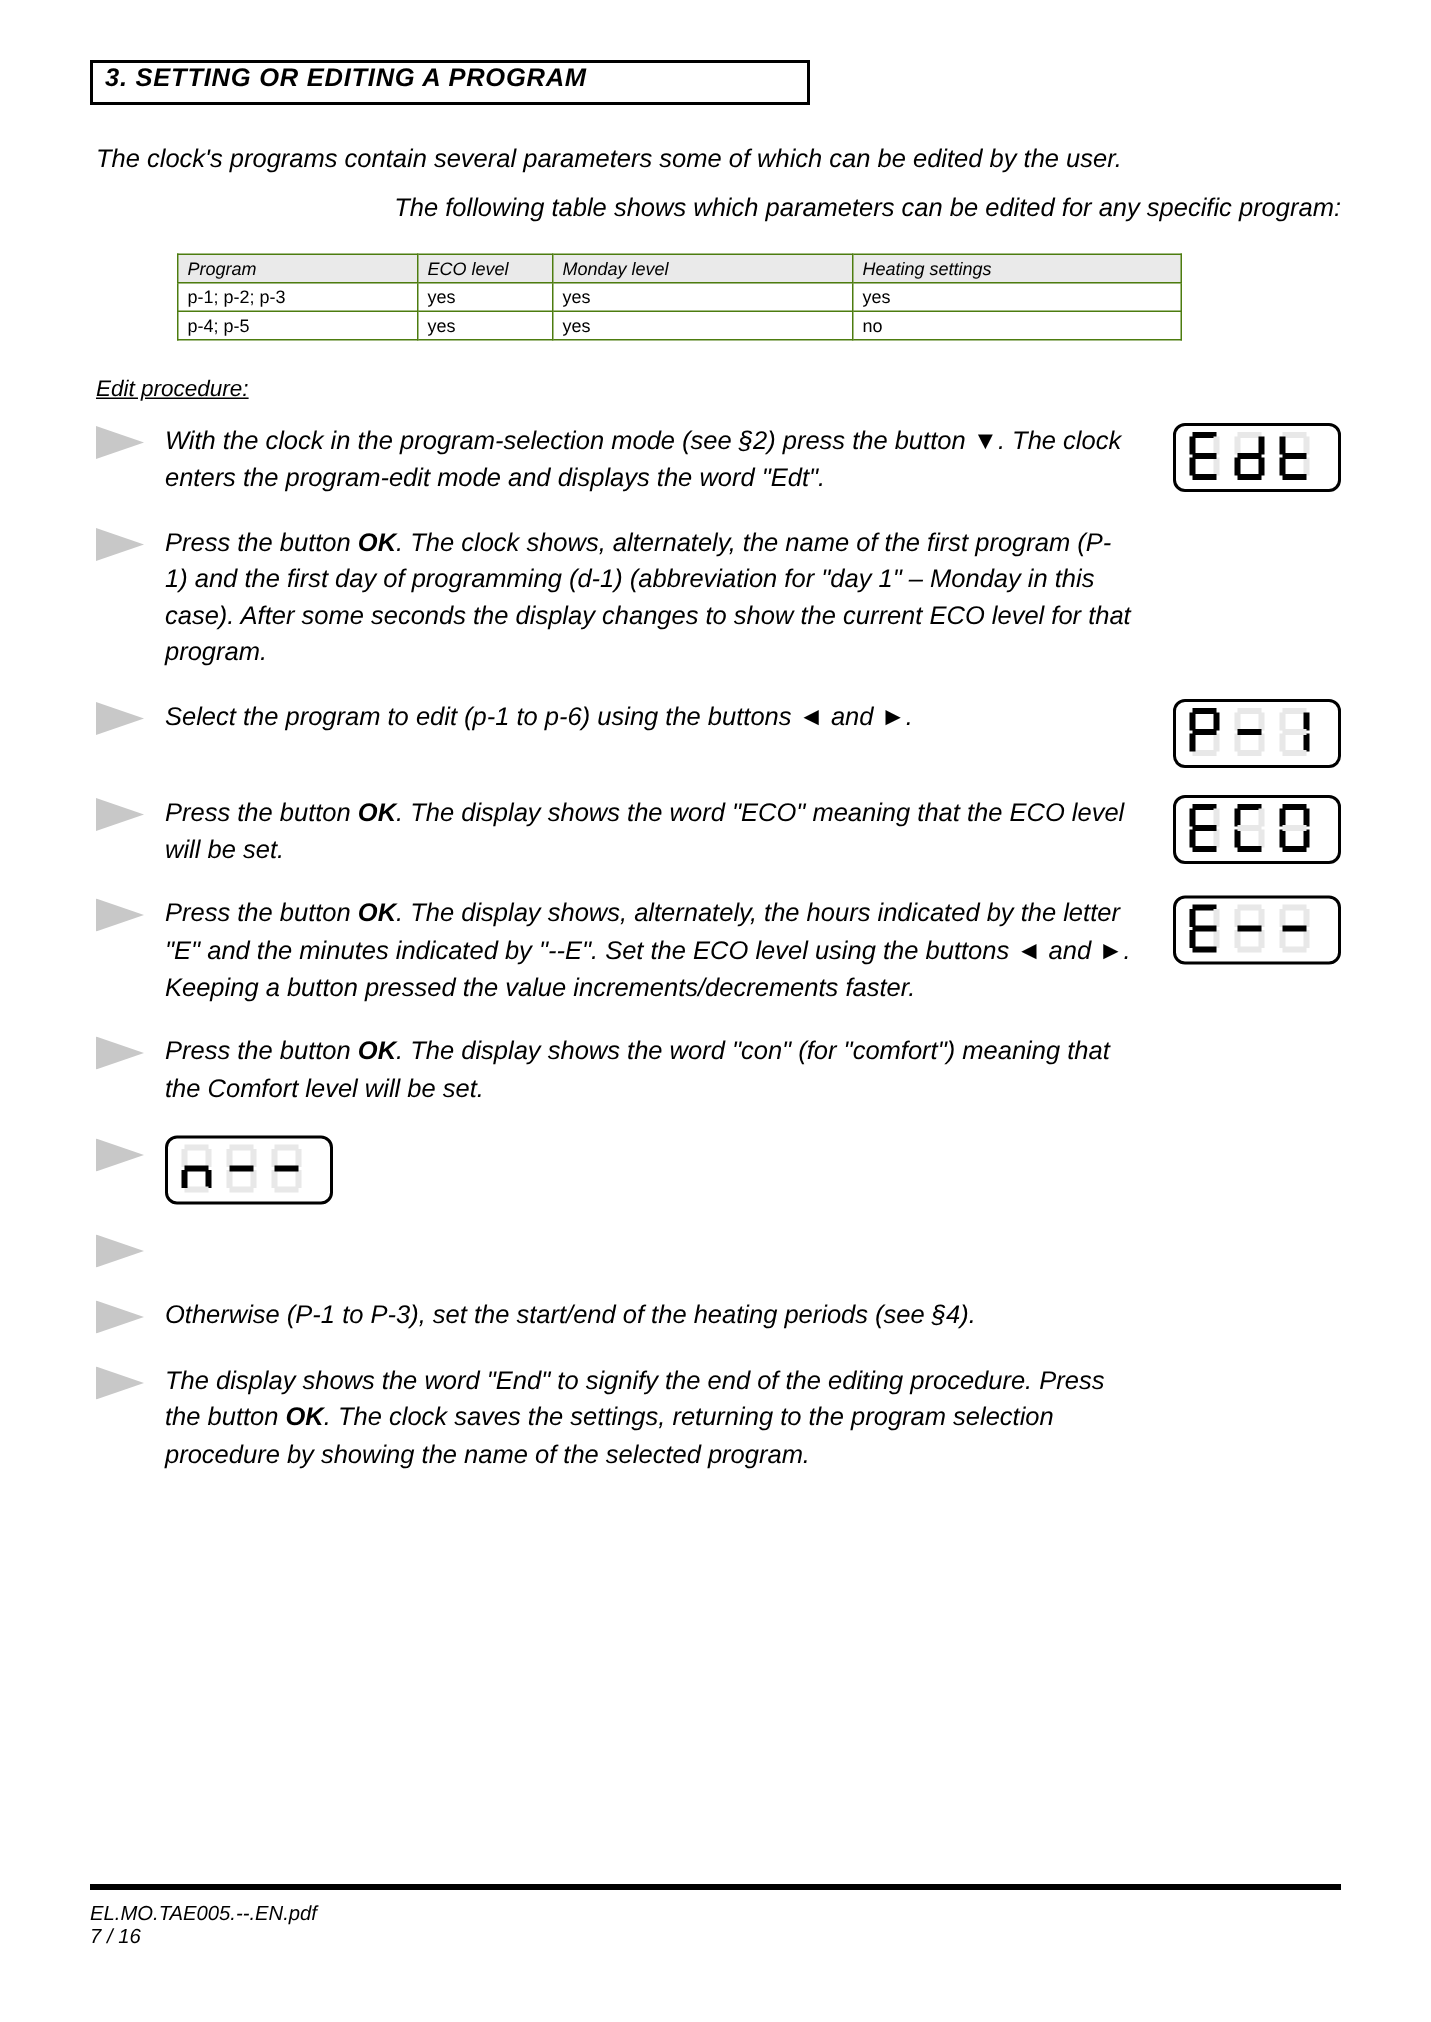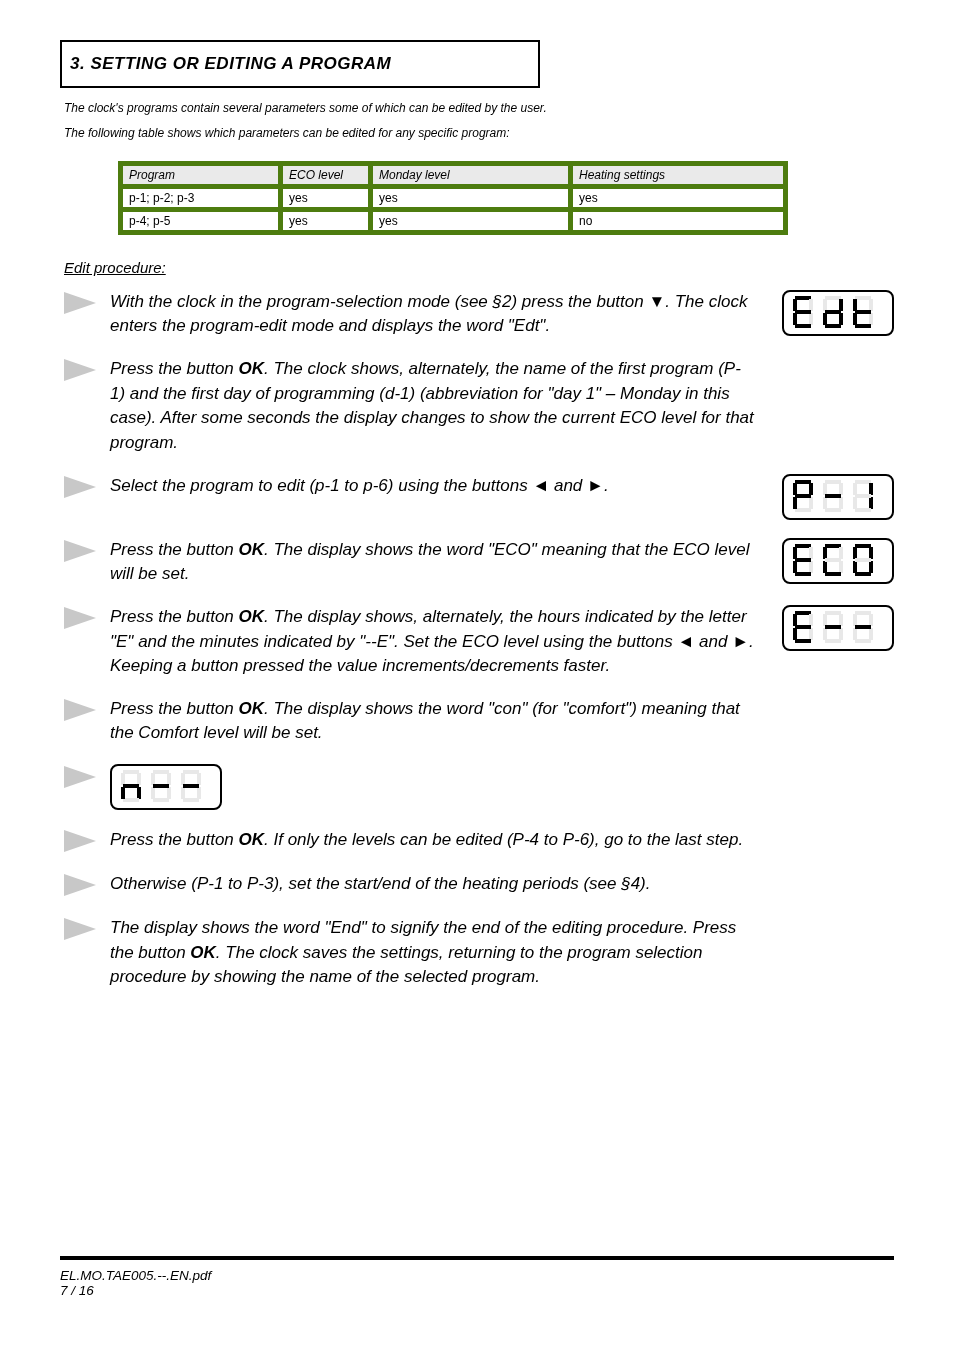--- a/index.html
+++ b/index.html
@@ -8,45 +8,44 @@
     height: 1348px;
     background: #fff;
     font-family: Arial, Helvetica, sans-serif;
     color: #000;
     position: relative;
     padding: 40px 60px 40px 60px;
   }
   .header-box {
     border: 2px solid #000;
     width: 480px;
-    height: 48px;
-    display: flex;
-    align-items: center;
+    height: 30px;
+    display: flex;
     padding-left: 8px;
     font-size: 17px;
     font-style: italic;
     font-weight: bold;
     letter-spacing: 0.5px;
   }
   .intro {
-    margin-top: 12px;
-    font-style: italic;
-    font-size: 12px;
+    margin-top: 24px;
+    font-style: italic;
+    font-size: 17px;
     line-height: 1.45;
     padding-left: 4px;
   }
-  .intro p:last-child { margin-top: 8px; }
+  .intro p:last-child { margin-top: 8px; text-align: right; }
   table.edt {
     margin: 18px 0 8px 58px;
     width: 670px;
     border-collapse: collapse;
     font-size: 12px;
   }
   table.edt th, table.edt td {
-    border: 5px solid #4d7c0f;
+    border: 1px solid #4d7c0f;
     padding: 2px 6px;
     height: 16px;
   }
   table.edt th {
     background: #eaeaea;
     font-style: italic;
     font-weight: normal;
     text-align: left;
   }
   table.edt td { }
@@ -349,21 +348,20 @@
           </svg>
         </div>
       </div>
     </div>
     <div class="step">
       <div class="arrow">
         <svg width="34" height="22" viewBox="0 0 34 22">
   <polygon points="0,0 0,22 32,11" fill="#c8c8c8"></polygon>
 </svg>
       </div>
-      <div class="text">Press the button <span class="bold">OK</span>. If only the levels can be edited (P-4 to P-6), go to the last step.</div>
       <div class="lcd"></div>
     </div>
     <div class="step">
       <div class="arrow">
         <svg width="34" height="22" viewBox="0 0 34 22">
   <polygon points="0,0 0,22 32,11" fill="#c8c8c8"></polygon>
 </svg>
       </div>
       <div class="text">Otherwise (P-1 to P-3), set the start/end of the heating periods (see §4).</div>
       <div class="lcd"></div>

